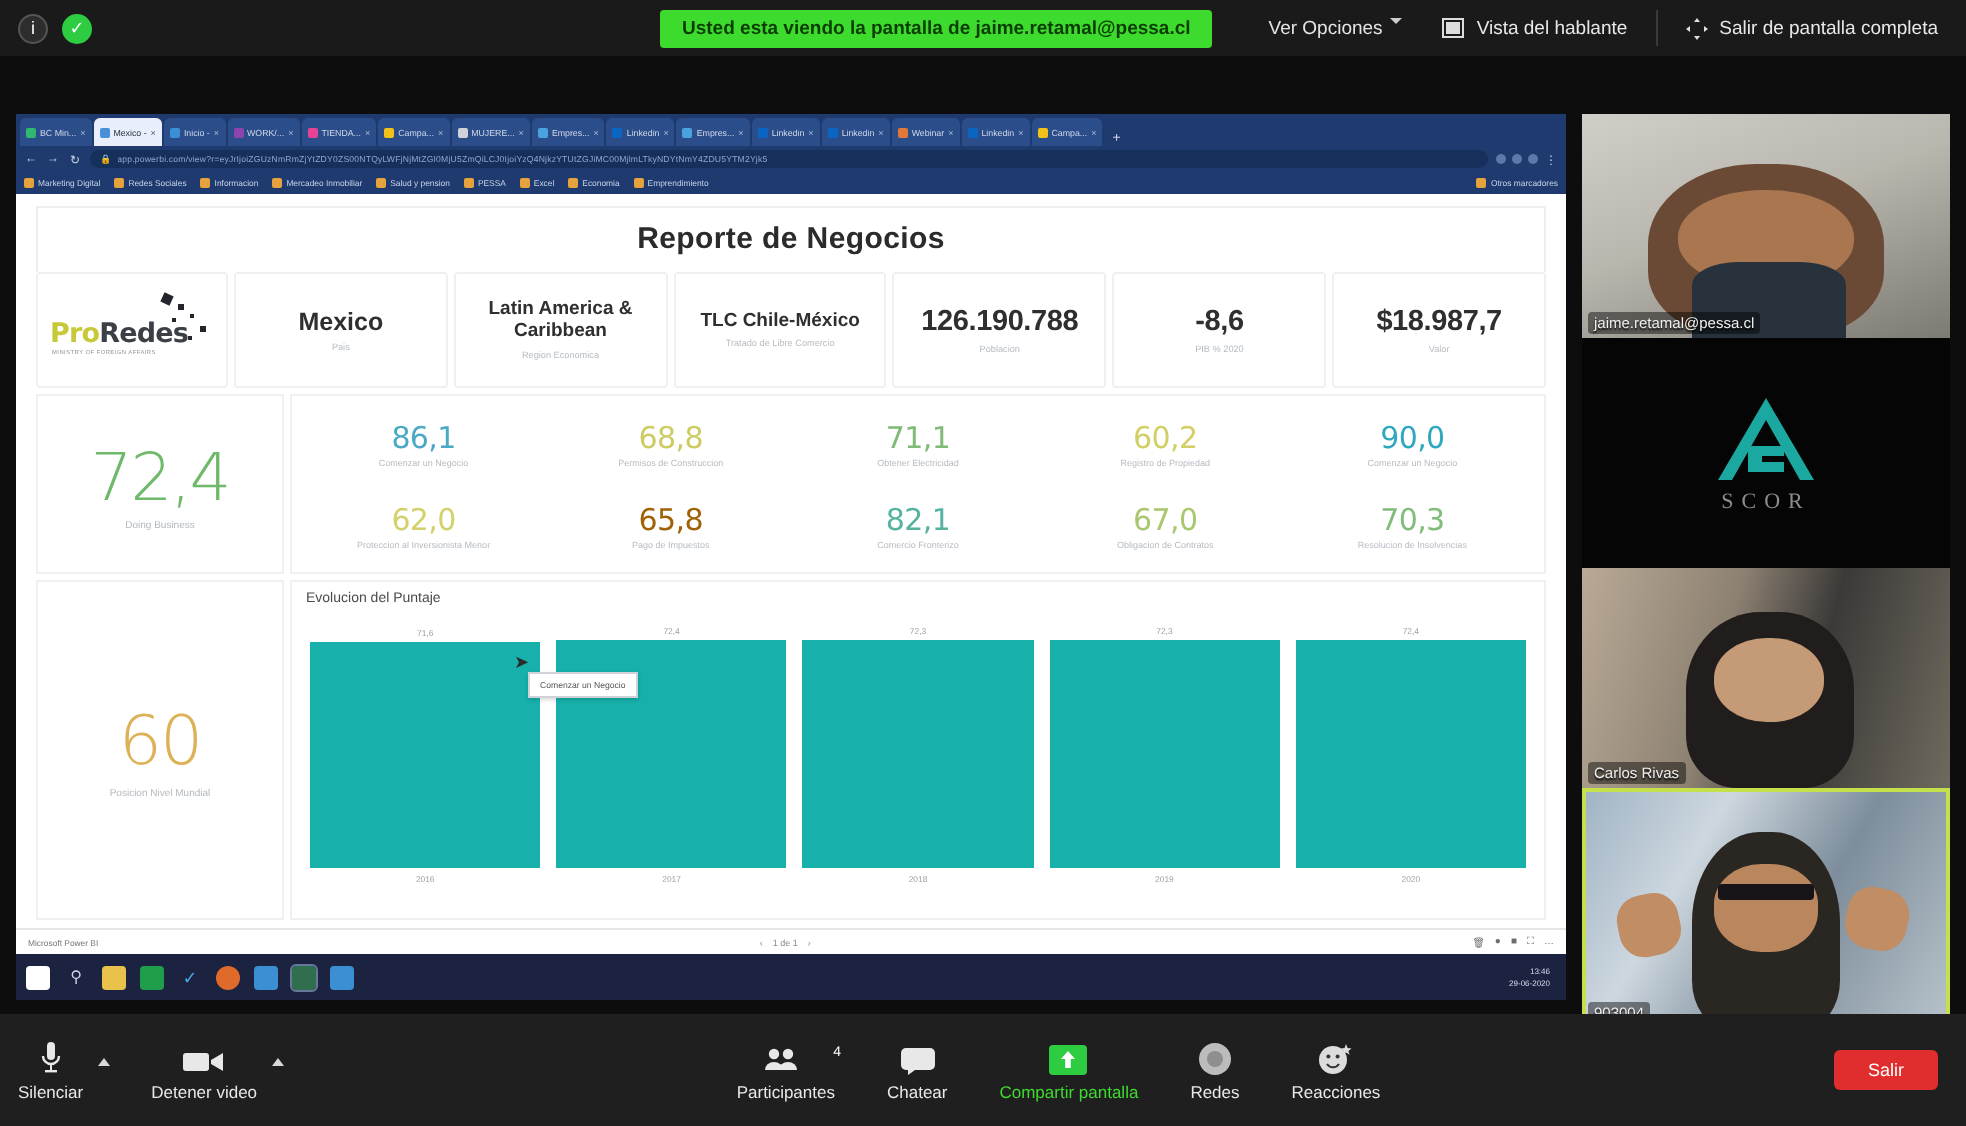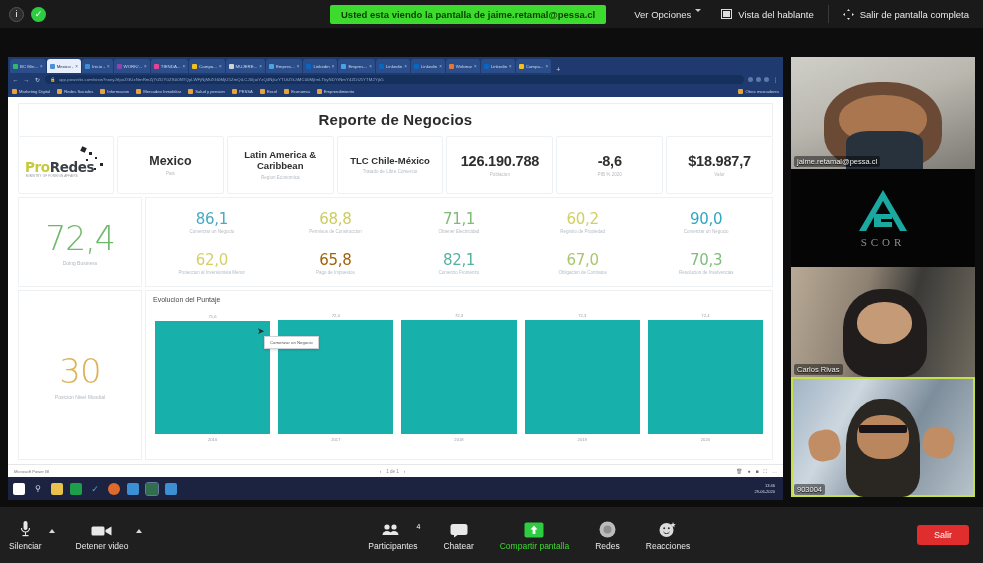--- a/index.html
+++ b/index.html
@@ -407,21 +407,21 @@
           </div>
           <div class="scell">
             <div class="v" style="color: rgb(128, 189, 122);">70,3</div>
             <div class="l">Resolucion de Insolvencias</div>
           </div>
         </div>
     </div>
 
     <div class="bot-panel">
       <div class="pos-card">
-        <div class="v">30</div>
+        <div class="v">60</div>
         <div class="l">Posicion Nivel Mundial</div>
       </div>
       <div class="chart-card">
         <div class="chart-title">Evolucion del Puntaje</div>
         <div class="bars" id="bars">
             <div class="barwrap">
               <div class="bar-val">71,6</div>
               <div class="bar" style="height: 113px; background: rgb(23, 176, 171);"></div>
               <div class="bar-x">2016</div>
             </div>
@@ -488,21 +488,21 @@
 
 <div class="tiles">
 
   <div class="tile" style="height:112px;background:linear-gradient(160deg,#cfcfc8 0%,#b9b6ae 45%,#7d7a74 100%)">
     <div style="position:absolute;left:18%;top:22%;width:64%;height:78%;border-radius:46% 46% 38% 38%;background:#6b4a35;"></div>
     <div style="position:absolute;left:26%;top:34%;width:48%;height:44%;border-radius:48%;background:#a9764f;"></div>
     <div style="position:absolute;left:30%;top:66%;width:42%;height:34%;background:#27323d;border-radius:30% 30% 0 0;"></div>
     <div class="tile-name">jaime.retamal@pessa.cl</div>
   </div>
 
-  <div class="tile" style="height:98px;background:#050505;display:flex;align-items:center;justify-content:center;flex-direction:column">
+  <div class="tile" style="height:115px;background:#050505;display:flex;align-items:center;justify-content:center;flex-direction:column">
     <svg width="54" height="46" viewBox="0 0 54 46">
       <path d="M27 2 L51 43 L44 43 L27 13 L10 43 L3 43 Z" fill="#1aa8a0"></path>
       <path d="M18 26 L36 26 L36 31 L25 31 L25 34 L36 34 L36 39 L18 39 Z" fill="#1aa8a0"></path>
     </svg>
     <div style="font-size:11px;color:#8d8d8d;letter-spacing:4px;margin-top:2px;font-family:'Liberation Serif',serif">SCOR</div>
   </div>
 
   <div class="tile" style="height:110px;background:linear-gradient(105deg,#b9aa96 0%,#8d8172 38%,#3b3a38 62%,#6f6a5e 100%)">
     <div style="position:absolute;left:28%;top:20%;width:46%;height:80%;border-radius:44% 44% 30% 30%;background:#201d1c;"></div>
     <div style="position:absolute;left:36%;top:32%;width:30%;height:38%;border-radius:48%;background:#c49a77;"></div>

